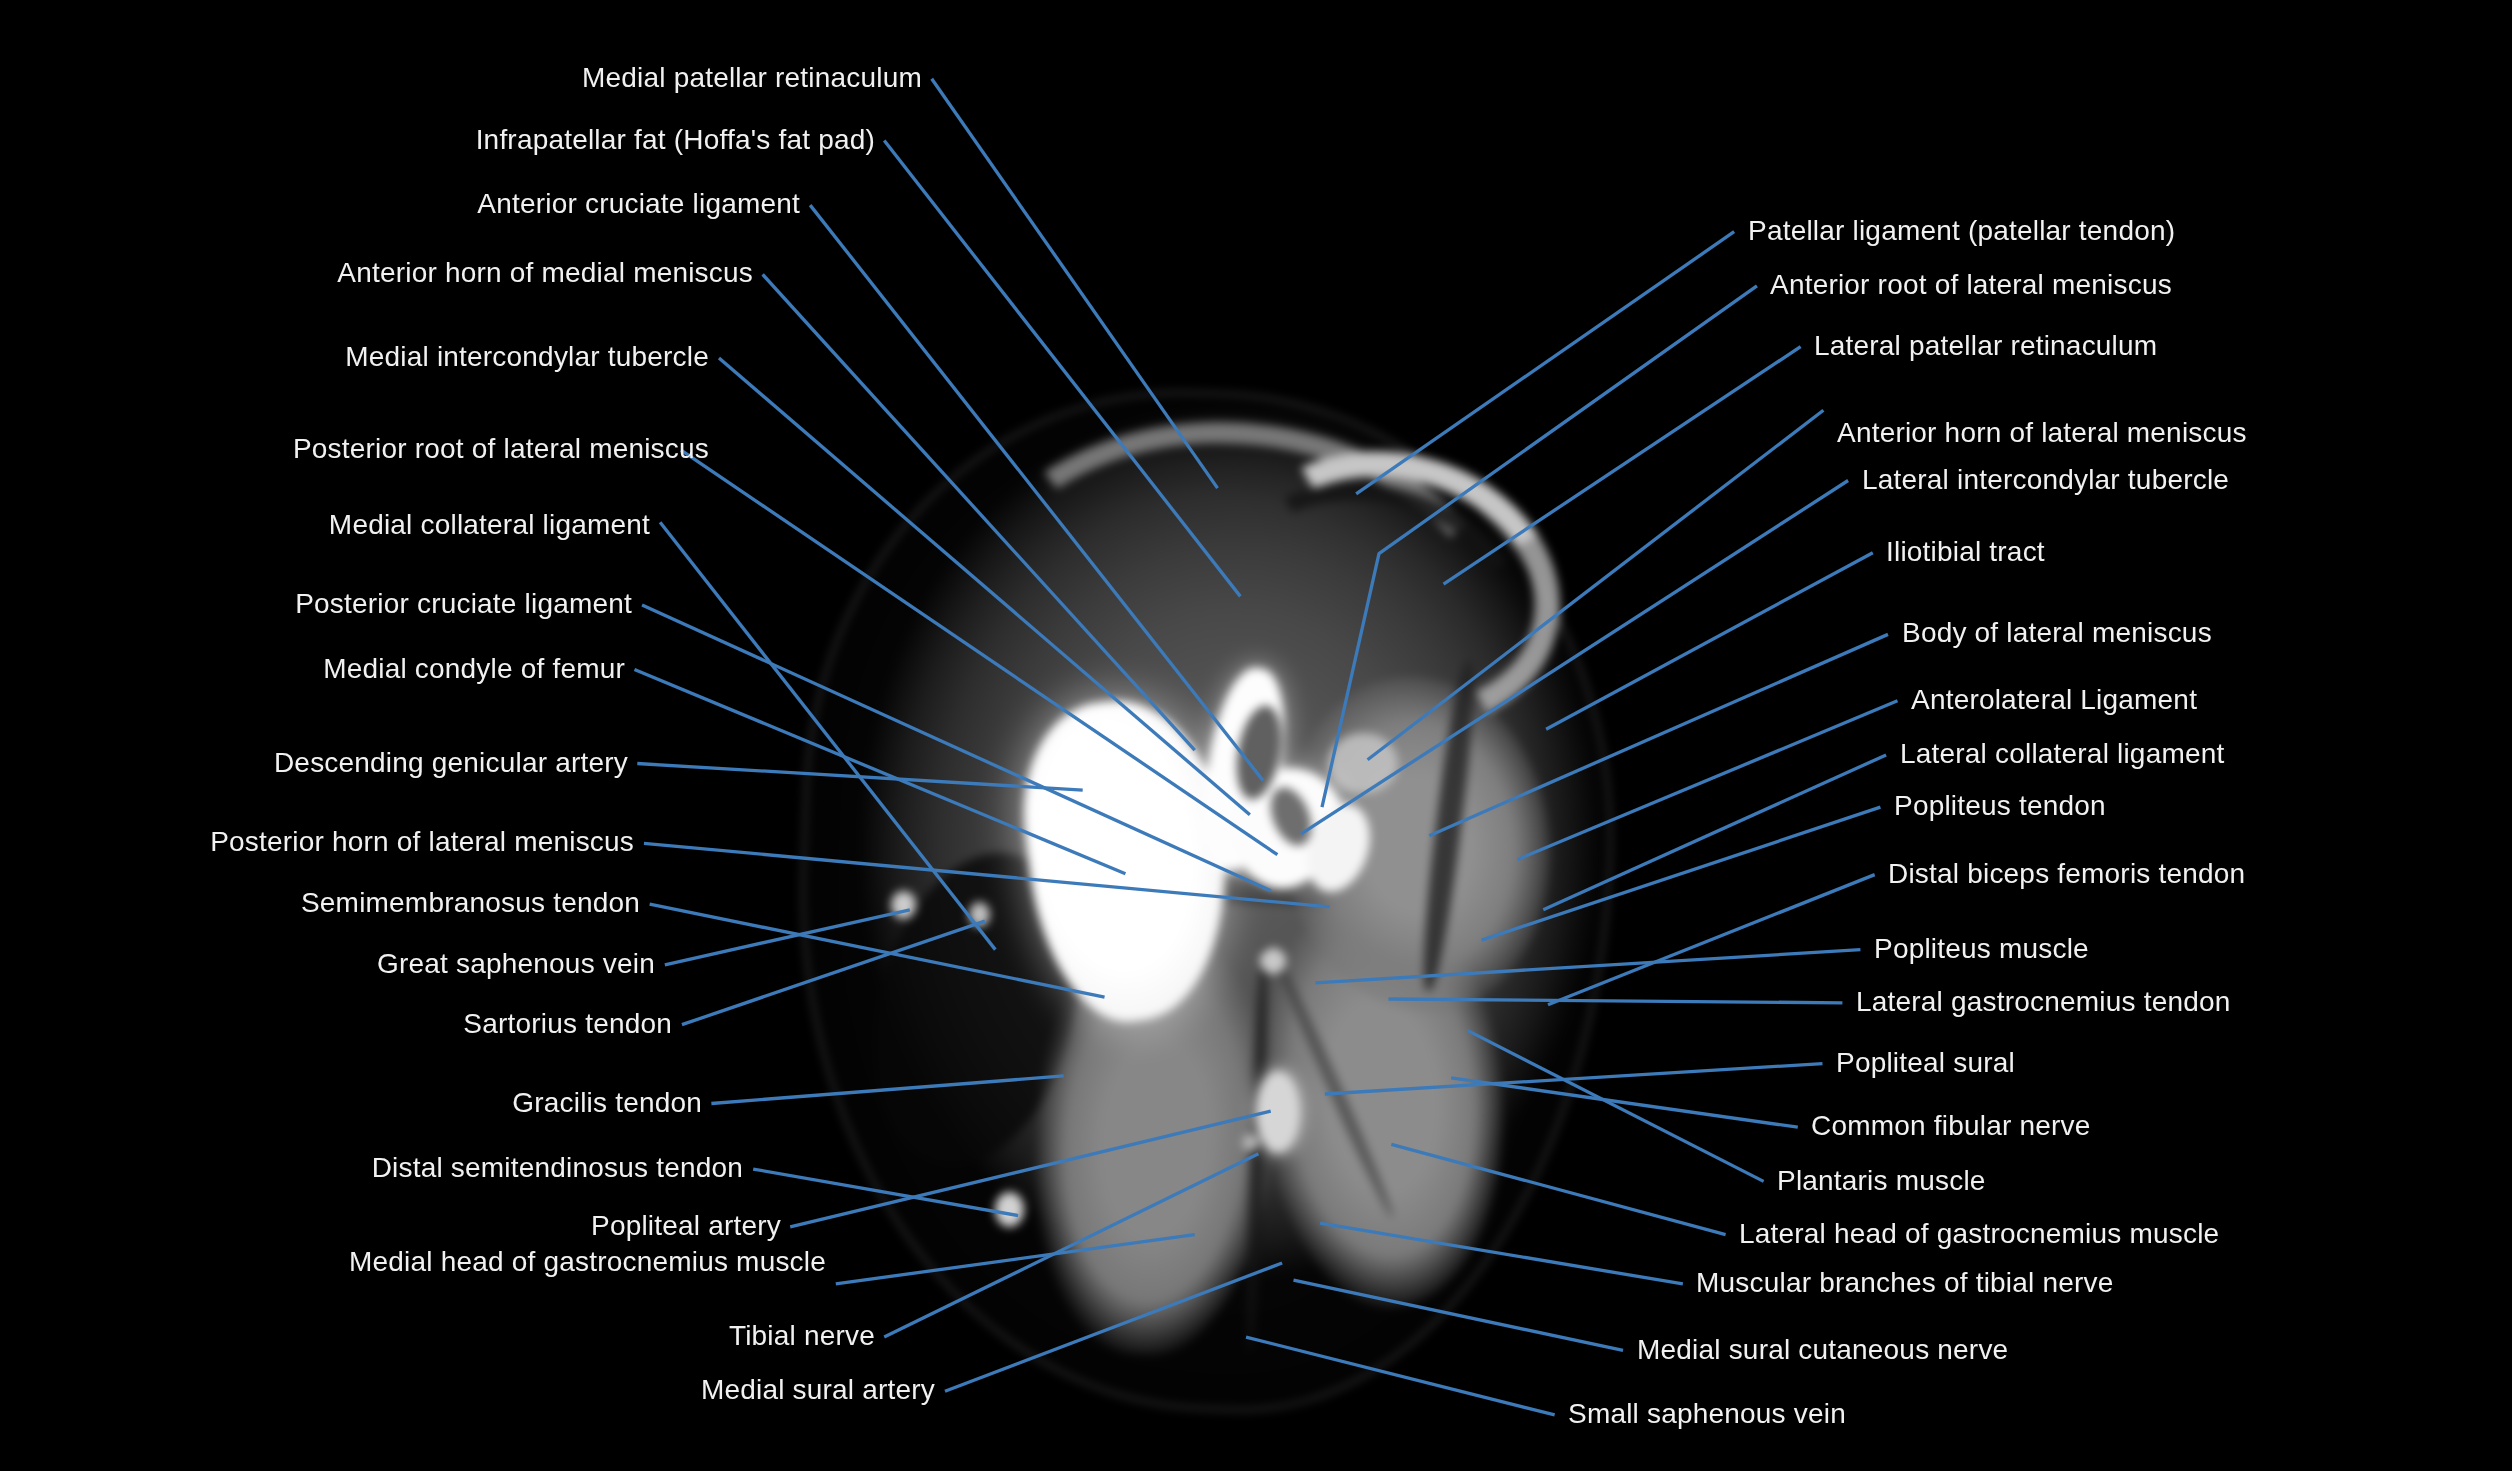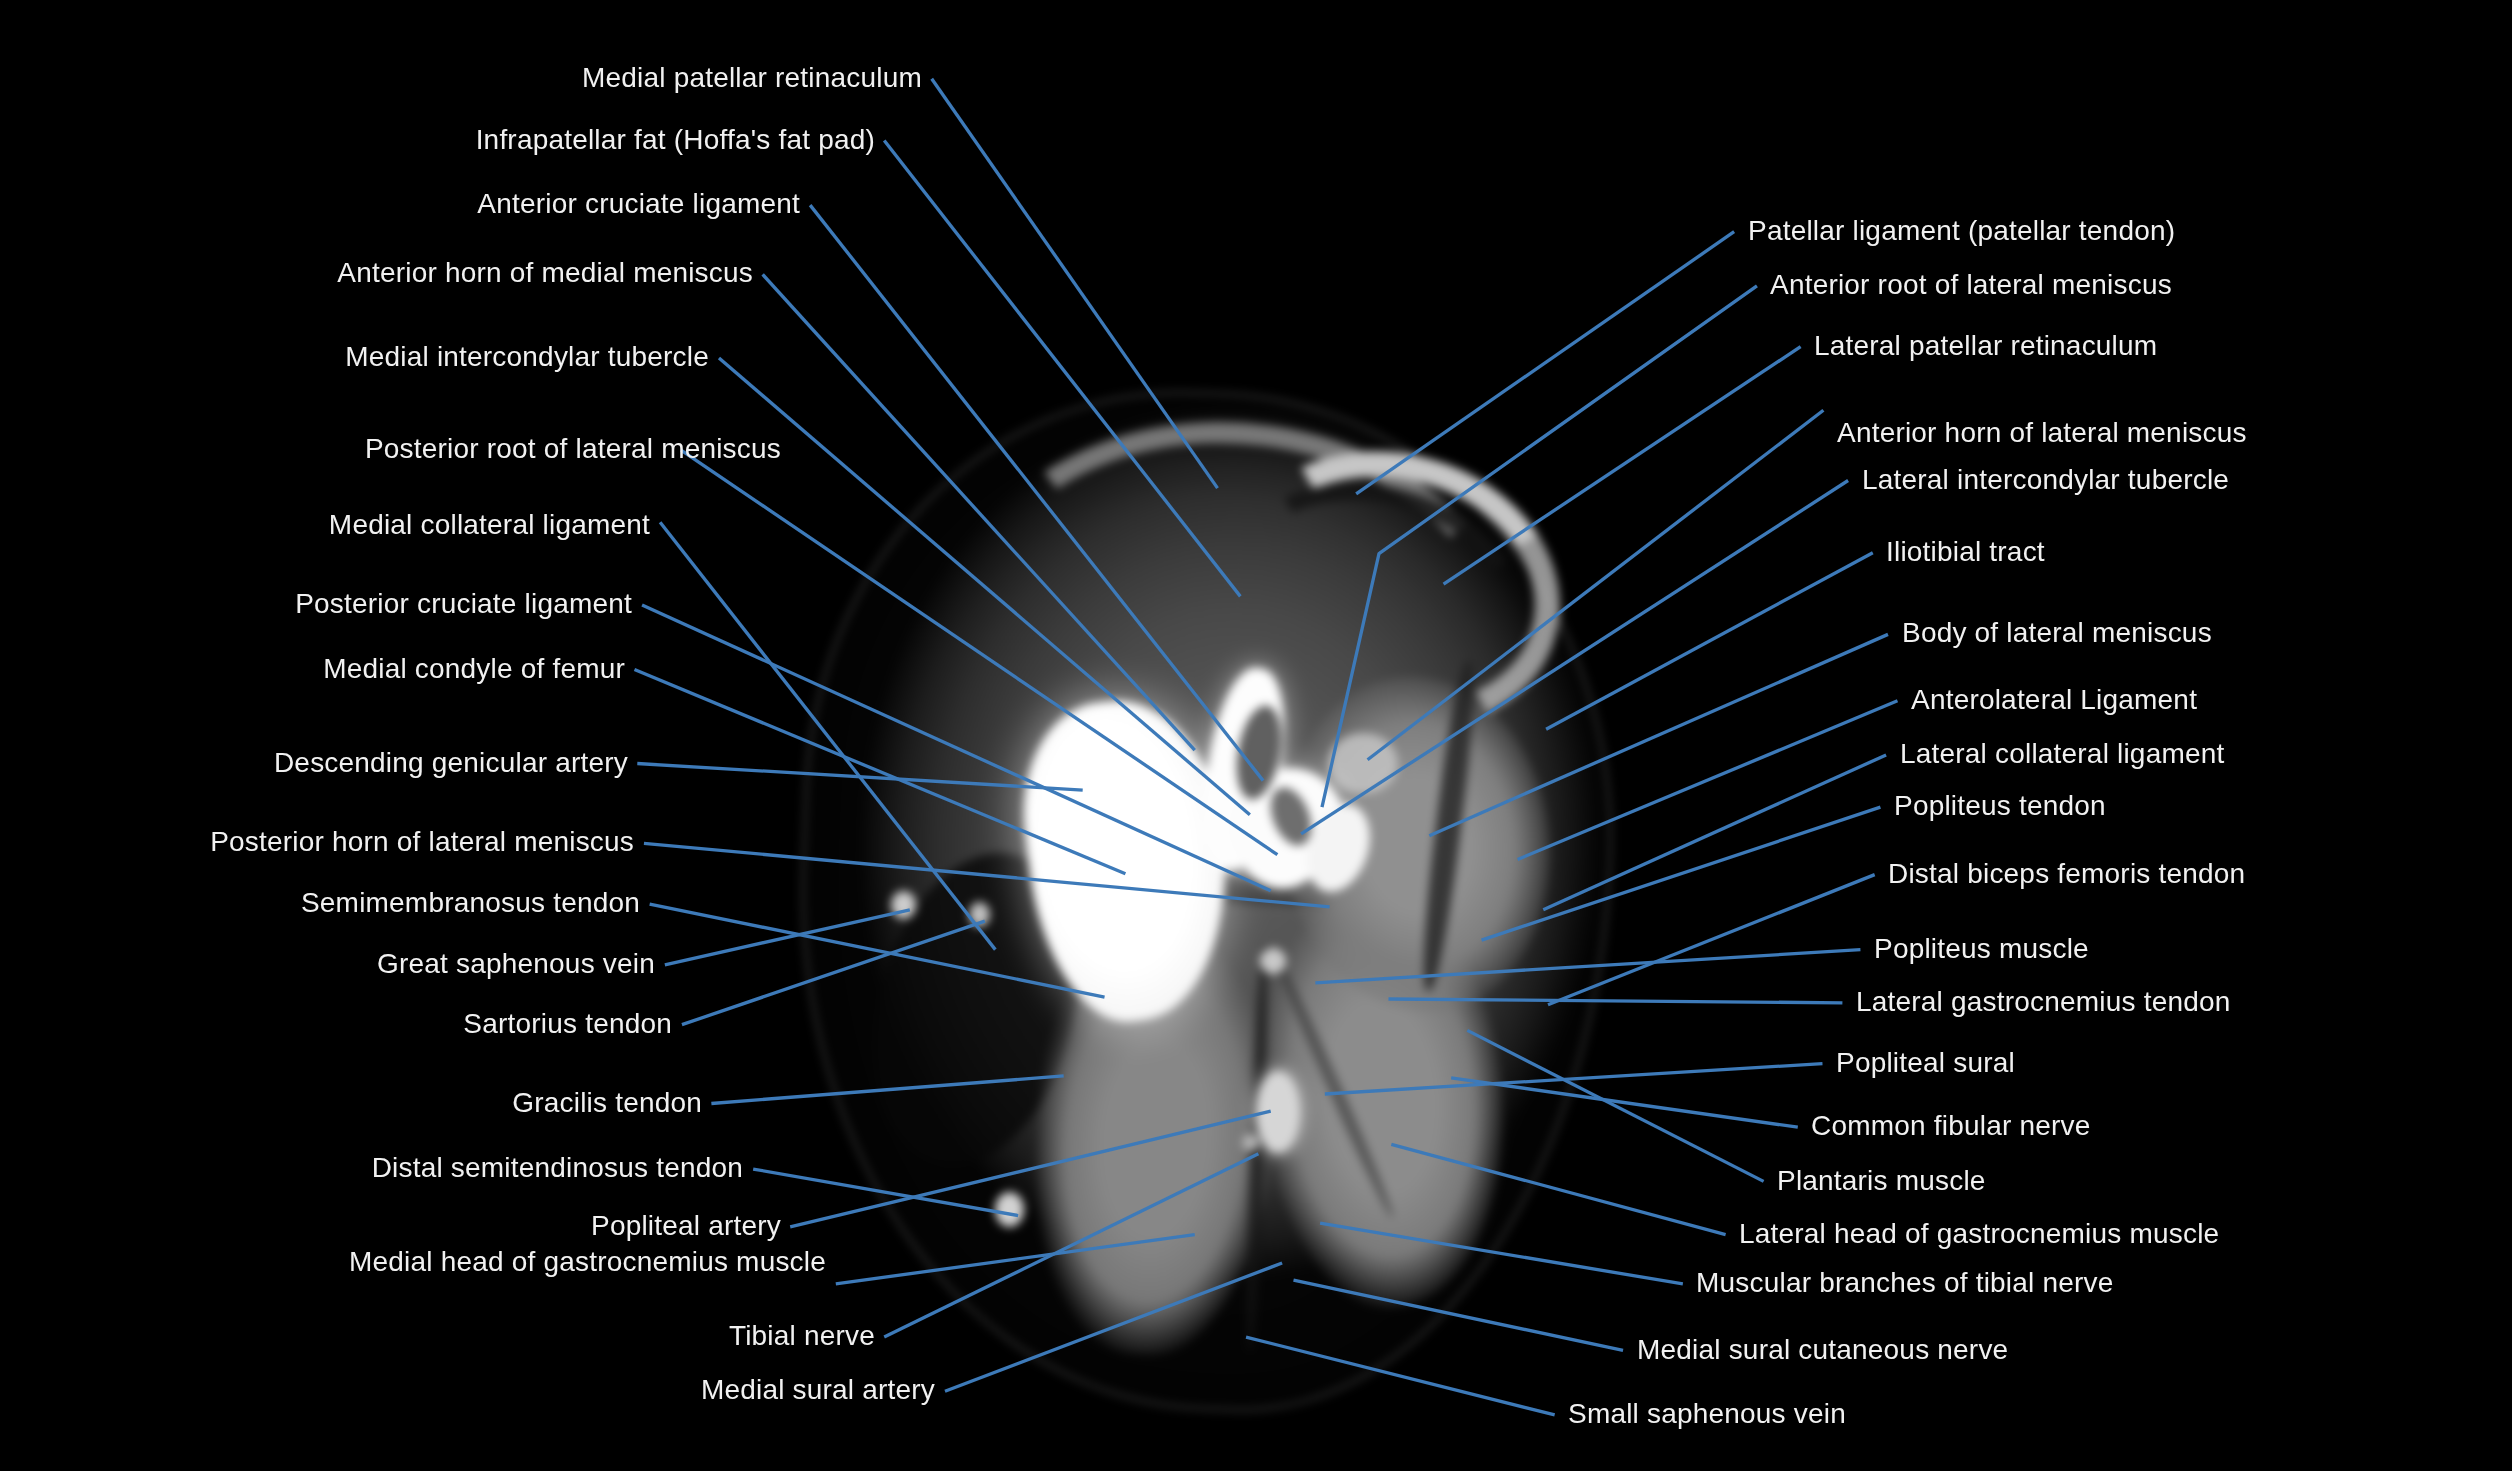--- a/index.html
+++ b/index.html
@@ -135,21 +135,21 @@
     <polyline points="1709,1422 1362,1348"></polyline>
     <polyline points="1637,1490 1312,1408"></polyline>
   </svg>
 
 <div id="labels-layer">
     <div class="anat-label" style="right: 1590px; top: 79px;">Medial patellar retinaculum</div>
     <div class="anat-label" style="right: 1637px; top: 141px;">Infrapatellar fat (Hoffa's fat pad)</div>
     <div class="anat-label" style="right: 1712px; top: 205px;">Anterior cruciate ligament</div>
     <div class="anat-label" style="right: 1759px; top: 274px;">Anterior horn of medial meniscus</div>
     <div class="anat-label" style="right: 1803px; top: 358px;">Medial intercondylar tubercle</div>
-    <div class="anat-label" style="right: 1731px; top: 450px;">Posterior root of lateral meniscus</div>
+    <div class="anat-label" style="right: 1803px; top: 450px;">Posterior root of lateral meniscus</div>
     <div class="anat-label" style="right: 1862px; top: 526px;">Medial collateral ligament</div>
     <div class="anat-label" style="right: 1880px; top: 605px;">Posterior cruciate ligament</div>
     <div class="anat-label" style="right: 1887px; top: 670px;">Medial condyle of femur</div>
     <div class="anat-label" style="right: 1884px; top: 764px;">Descending genicular artery</div>
     <div class="anat-label" style="right: 1878px; top: 843px;">Posterior horn of lateral meniscus</div>
     <div class="anat-label" style="right: 1872px; top: 904px;">Semimembranosus tendon</div>
     <div class="anat-label" style="right: 1857px; top: 965px;">Great saphenous vein</div>
     <div class="anat-label" style="right: 1840px; top: 1025px;">Sartorius tendon</div>
     <div class="anat-label" style="right: 1810px; top: 1104px;">Gracilis tendon</div>
     <div class="anat-label" style="right: 1769px; top: 1169px;">Distal semitendinosus tendon</div>

